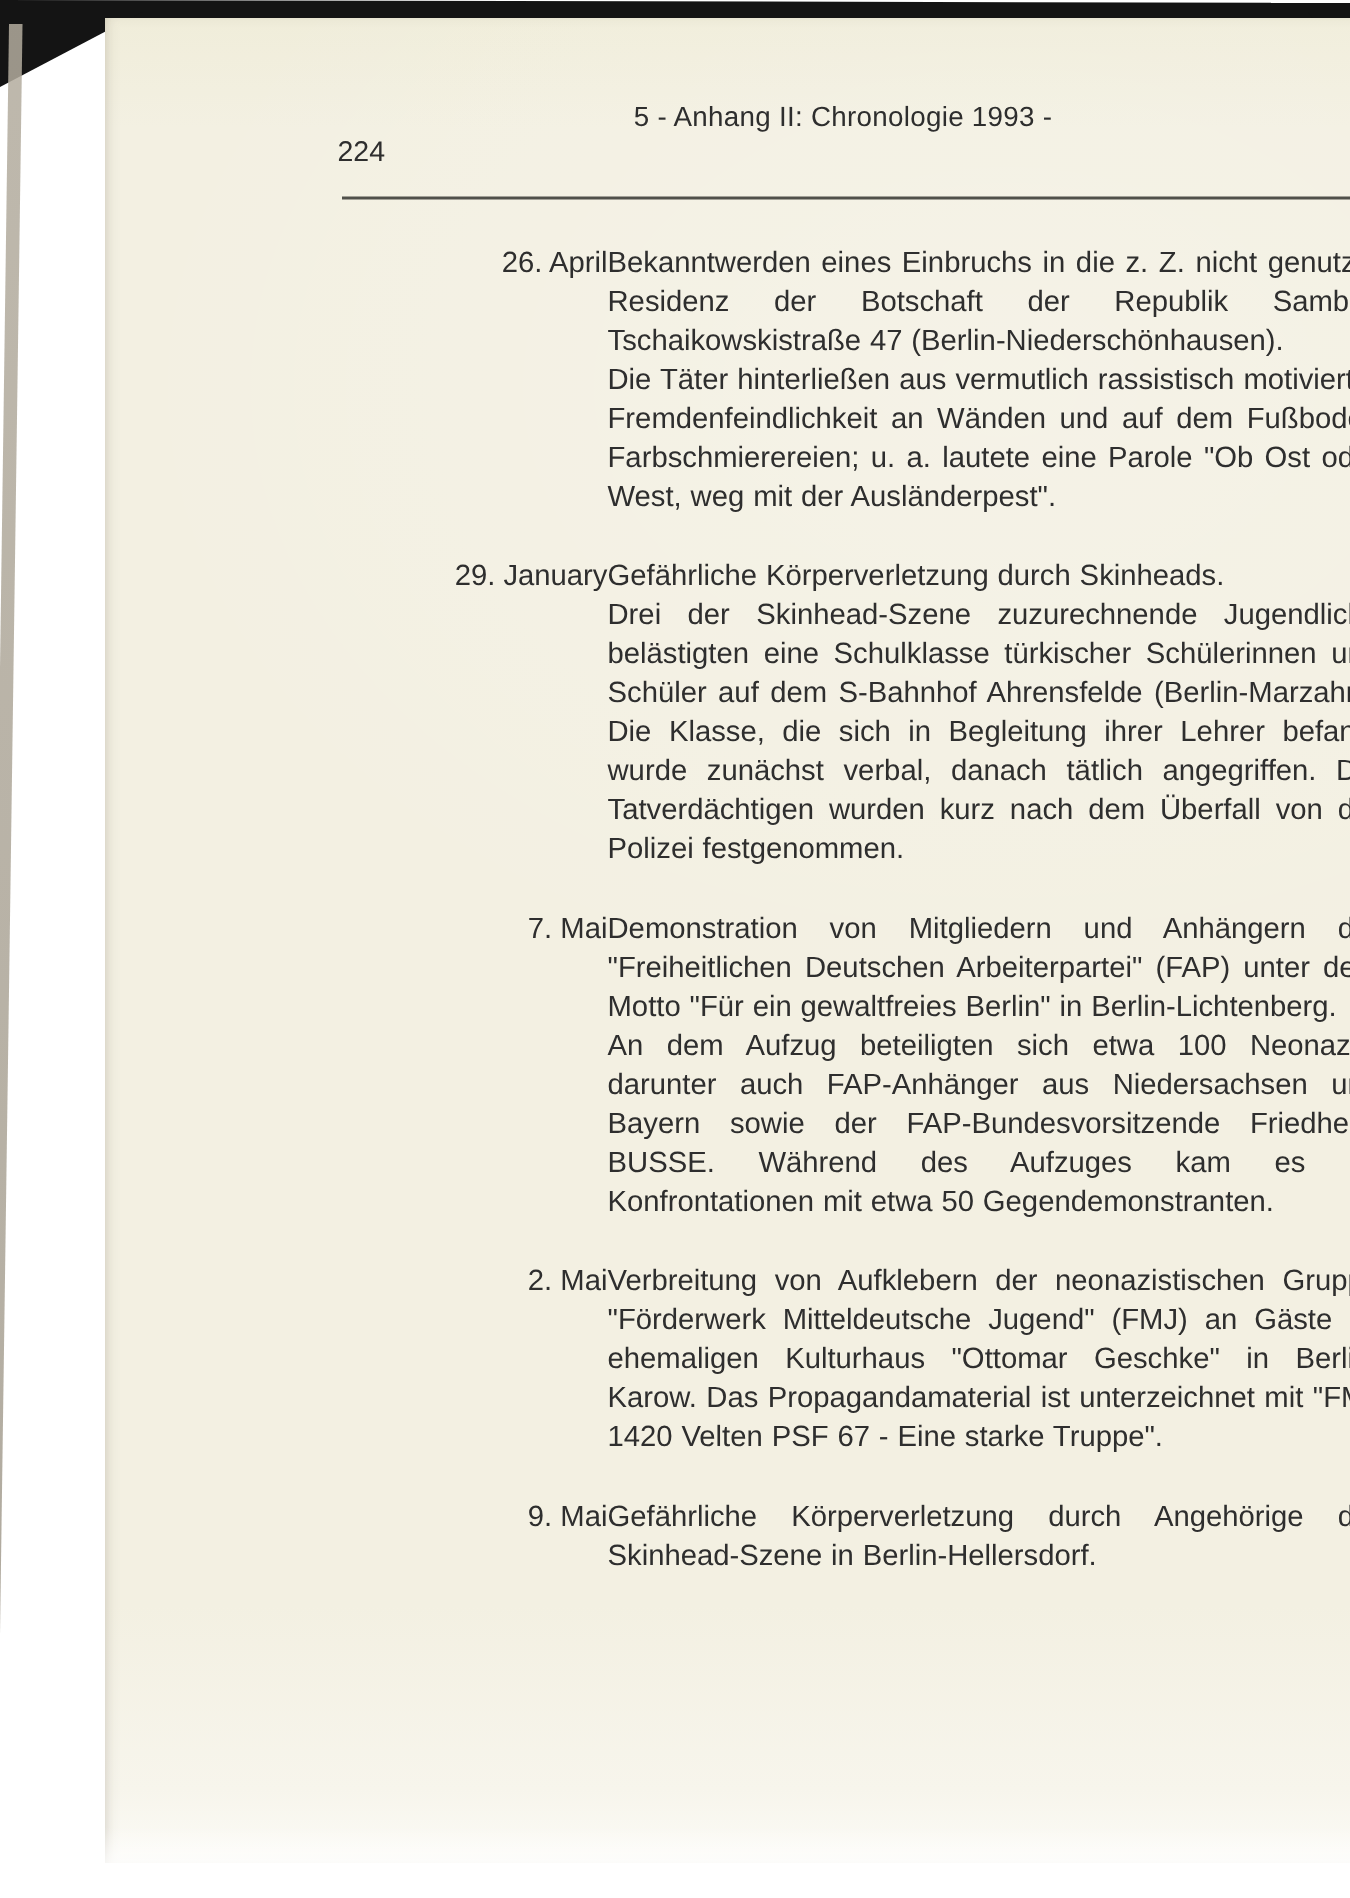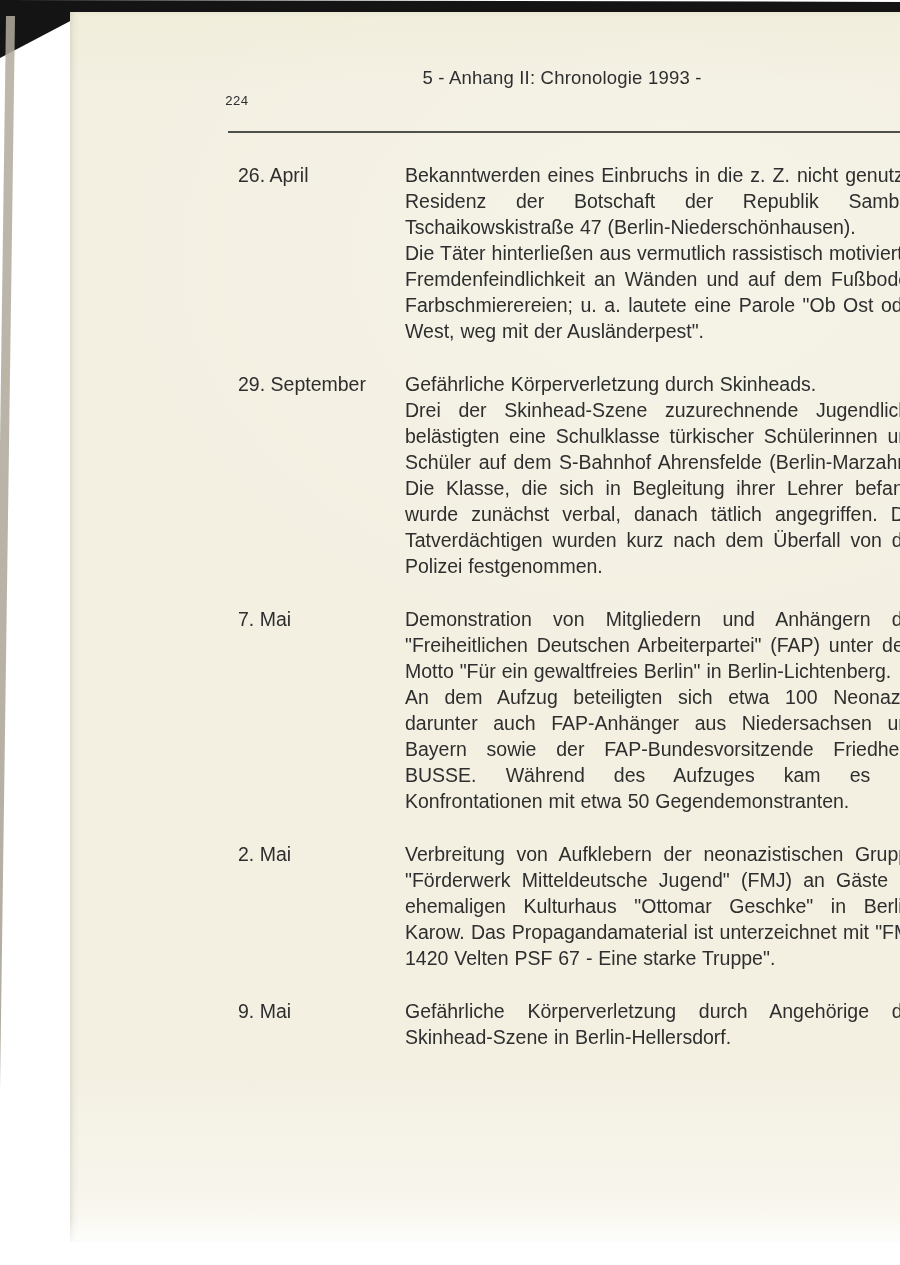--- a/index.html
+++ b/index.html
@@ -80,21 +80,21 @@
   
   .running-head {
     position: absolute; left: 142px; top: 55px;
     width: 700px;
     text-align: center;
     font-size: 18.5px; line-height: 22px;
     letter-spacing: 0.2px;
   }
   .page-number {
     position: absolute; left: 155px; top: 79px;
-    font-size: 13px; line-height: 22px; font-family: Liberation Mono, monospace;
+    font-size: 19px; line-height: 22px;
   }
   .head-rule {
     position: absolute; left: 158px; top: 119px;
     width: 700px; height: 2px;
     background: var(--rule);
   }
   
   .entries {
     position: absolute; left: 168px; top: 150px;
     width: 682px;
@@ -102,20 +102,21 @@
   .entry {
     display: flex;
     align-items: flex-start;
     margin-bottom: 27px;
   }
   .entry-date {
     flex: 0 0 167px;
     width: 167px;
     font-size: 19.5px; line-height: 26px;
     white-space: nowrap;
+    text-align: right;
   }
   .entry-text {
     flex: 0 0 515px;
     width: 515px;
     font-size: 19.5px; line-height: 26px;
     text-align: justify;
     hyphens: auto;
     -webkit-hyphens: auto;
     word-spacing: 0.5px;
   }
@@ -138,21 +139,21 @@
     <div class="entries" id="entries">
   <div class="entry">
     <div class="entry-date">26. April</div>
     <div class="entry-text" lang="de">
             <p>Bekanntwerden eines Einbruchs in die z. Z. nicht genutzte Residenz der Botschaft der Republik Sambia, Tschaikowskistraße 47 (Berlin-Niederschönhausen).</p>
             <p>Die Täter hinterließen aus vermutlich rassistisch motivierter Fremdenfeindlichkeit an Wänden und auf dem Fußboden Farbschmierereien; u. a. lautete eine Parole "Ob Ost oder West, weg mit der Ausländerpest".</p>
           </div>
   </div>
 
   <div class="entry">
-    <div class="entry-date">29. September</div>
+    <div class="entry-date">29. January</div>
     <div class="entry-text" lang="de">
             <p>Gefährliche Körperverletzung durch Skinheads.</p>
             <p>Drei der Skinhead-Szene zuzurechnende Jugendliche belästigten eine Schulklasse türkischer Schülerinnen und Schüler auf dem S-Bahnhof Ahrensfelde (Berlin-Marzahn). Die Klasse, die sich in Begleitung ihrer Lehrer befand, wurde zunächst verbal, danach tätlich angegriffen. Die Tatverdächtigen wurden kurz nach dem Überfall von der Polizei festgenommen.</p>
           </div>
   </div>
 
   <div class="entry">
     <div class="entry-date">7. Mai</div>
     <div class="entry-text" lang="de">
             <p>Demonstration von Mitgliedern und Anhängern der "Freiheitlichen Deutschen Arbeiterpartei" (FAP) unter dem Motto "Für ein gewaltfreies Berlin" in Berlin-Lichtenberg.</p>

